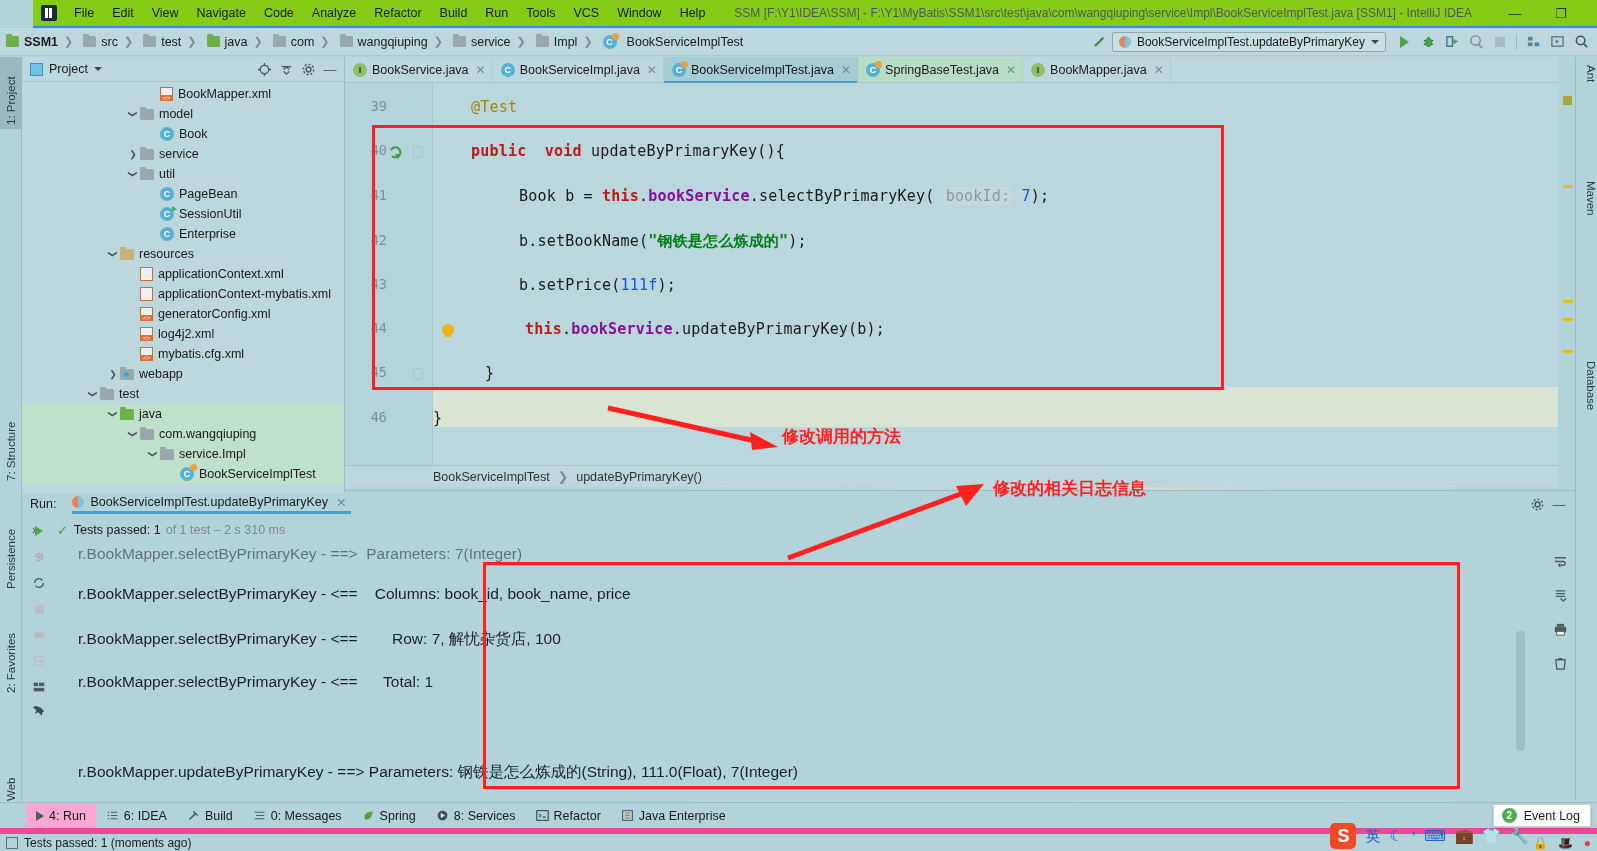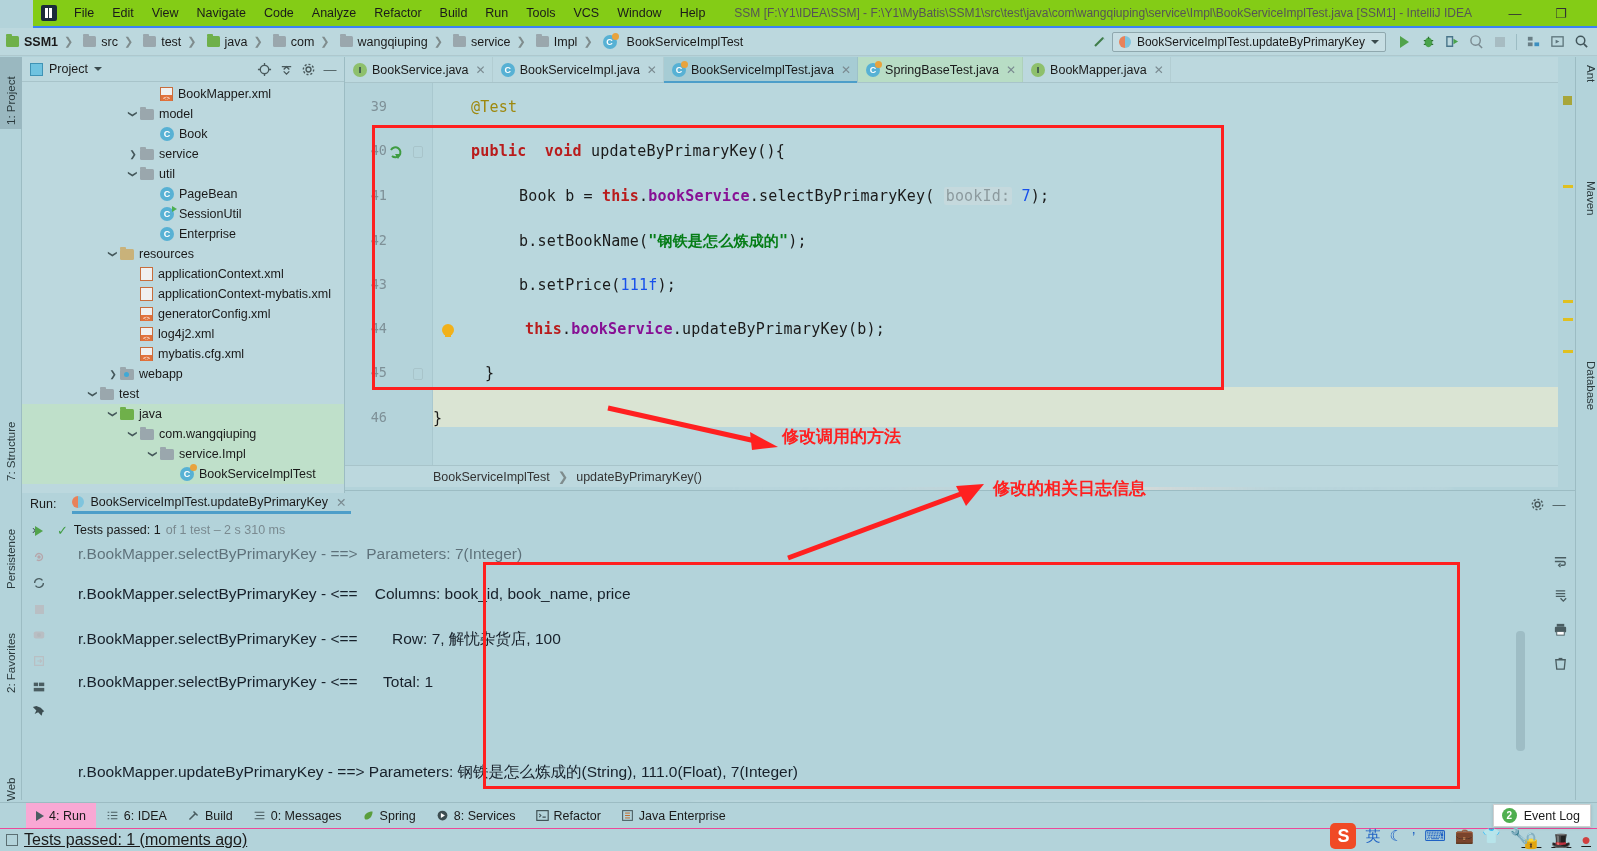--- a/index.html
+++ b/index.html
@@ -304,21 +304,21 @@
     position:absolute; left:0; bottom:23px; width:100%; height:26px;
     background:#b3d3da; display:flex; align-items:center; z-index:45;
     border-top:1px solid #9cbcc3; padding-left:26px;
   }
   .bbtn { display:flex; align-items:center; padding:0 10px; height:26px; font-size:12.5px; white-space:nowrap;}
   .bbtn.sel { background:#f9a8d4; }
   .bbtn .bico{ margin-right:5px; display:inline-flex; }
   #statusbar {
     position:absolute; left:0; bottom:0; width:100%; height:23px;
     background:#b3d3da; display:flex; align-items:center; z-index:45;
-    font-size:16px; padding-left:6px; border-top:1px solid #ec4899;text-decoration:underline;
+    font-size:12px; padding-left:6px; border-top:6px solid #ec4899;
   }
   #statusbar .sb-chk{ width:12px;height:12px;border:1px solid #5b6f73;margin-right:6px; }
   #status-right{ margin-left:auto; display:flex; align-items:center; padding-right:6px; gap:10px;}
   #event-log-box{
     position:absolute; right:6px; bottom:24px; background:#fff; border:1px solid #cfcfcf;
     padding:3px 10px 3px 8px; display:flex; align-items:center; font-size:12.5px; z-index:60;
     box-shadow:0 1px 3px rgba(0,0,0,0.15);
   }
   .badge2{
     width:15px;height:15px;border-radius:50%;background:#4faf4f;color:#fff;font-size:10px;

